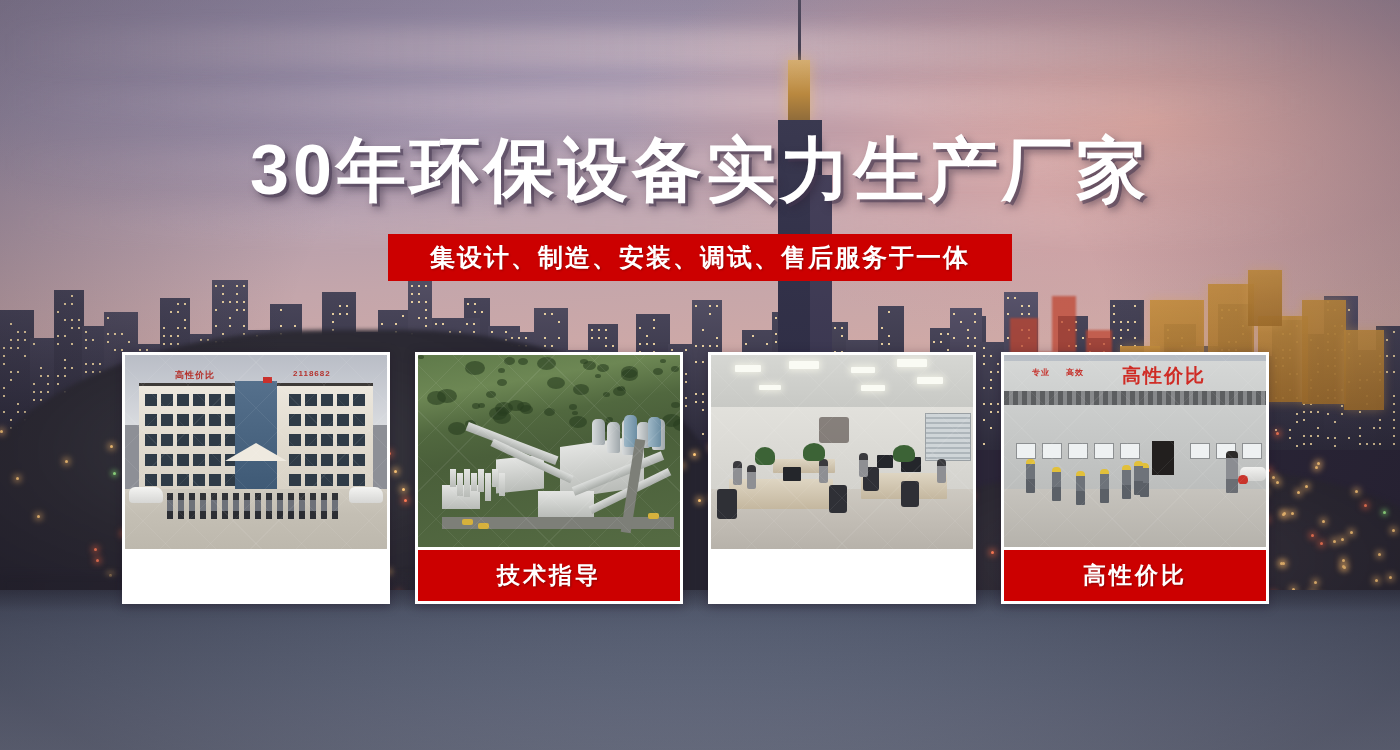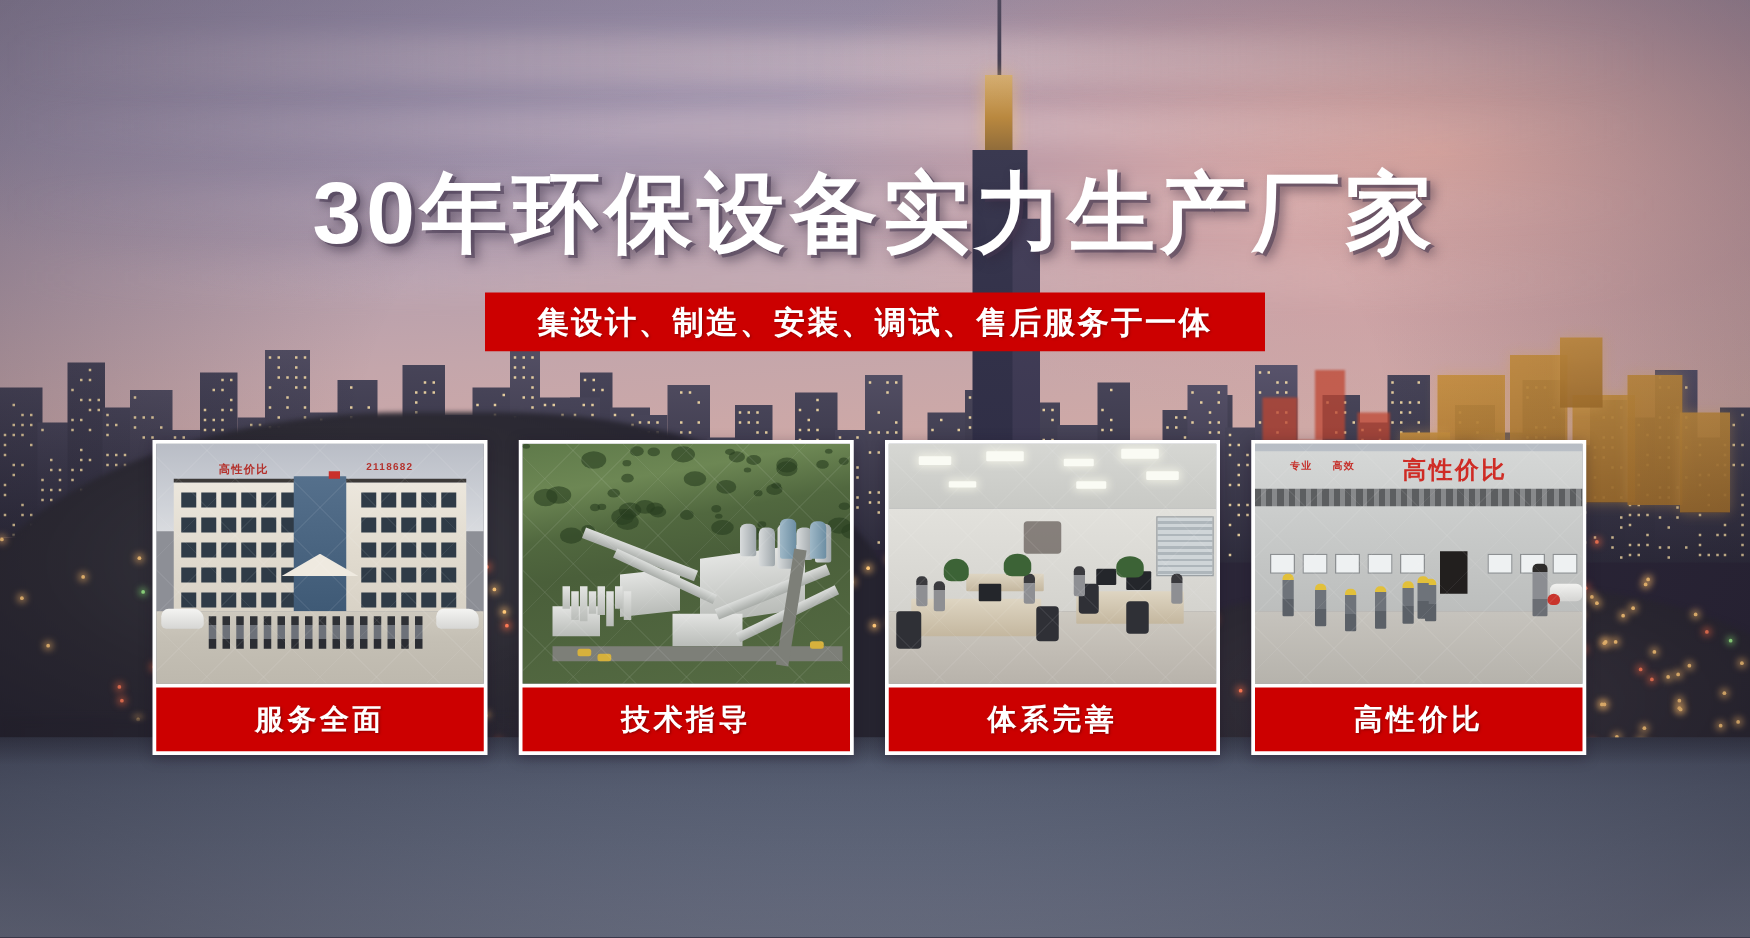--- a/index.html
+++ b/index.html
@@ -1955,21 +1955,20 @@
             <div class="p1-person" style="left:141px;"></div>
             <div class="p1-person" style="left:152px;"></div>
             <div class="p1-person" style="left:163px;"></div>
             <div class="p1-person" style="left:174px;"></div>
             <div class="p1-person" style="left:185px;"></div>
             <div class="p1-person" style="left:196px;"></div>
             <div class="p1-person" style="left:207px;"></div>
           </div>
         <div class="wm"></div>
       </div>
-      <div class="card-caption">服务全面</div>
     </div>
 
     <div class="card">
       <div class="card-photo">
         <div class="p2-green"></div>
         <div id="p2trees">
             <div class="p2-tree" style="left:0px;top:0px;width:6px;height:4px;"></div>
             <div class="p2-tree" style="left:60px;top:48px;width:7px;height:5px;"></div>
             <div class="p2-tree" style="left:80px;top:13px;width:7px;height:5px;"></div>
             <div class="p2-tree" style="left:179px;top:9px;width:12px;height:8px;"></div>
@@ -2080,21 +2079,20 @@
             <div class="p3-per" style="left:226px;top:104px;"></div>
             <div class="p3-mon" style="left:72px;top:112px;width:18px;height:14px;"></div>
             <div class="p3-mon" style="left:190px;top:102px;width:20px;height:15px;"></div>
             <div class="p3-mon" style="left:166px;top:100px;width:16px;height:13px;"></div>
             <div class="p3-plant" style="left:44px;top:92px;width:20px;height:18px;"></div>
             <div class="p3-plant" style="left:92px;top:88px;width:22px;height:18px;"></div>
             <div class="p3-plant" style="left:182px;top:90px;width:22px;height:17px;"></div>
           </div>
         <div class="wm"></div>
       </div>
-      <div class="card-caption">体系完善</div>
     </div>
 
     <div class="card">
       <div class="card-photo">
         <div class="p4-sky"></div>
         <div class="p4-fac"></div>
         <div class="p4-band"></div>
         <div class="p4-red" style="left:118px;">高性价比</div>
         <div class="p4-red2" style="left:28px;">专业</div>
         <div class="p4-red2" style="left:62px;">高效</div>

